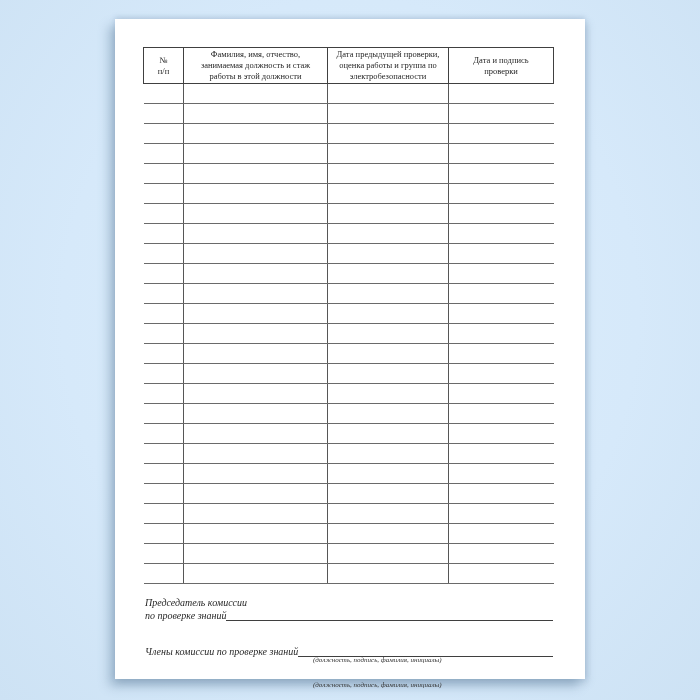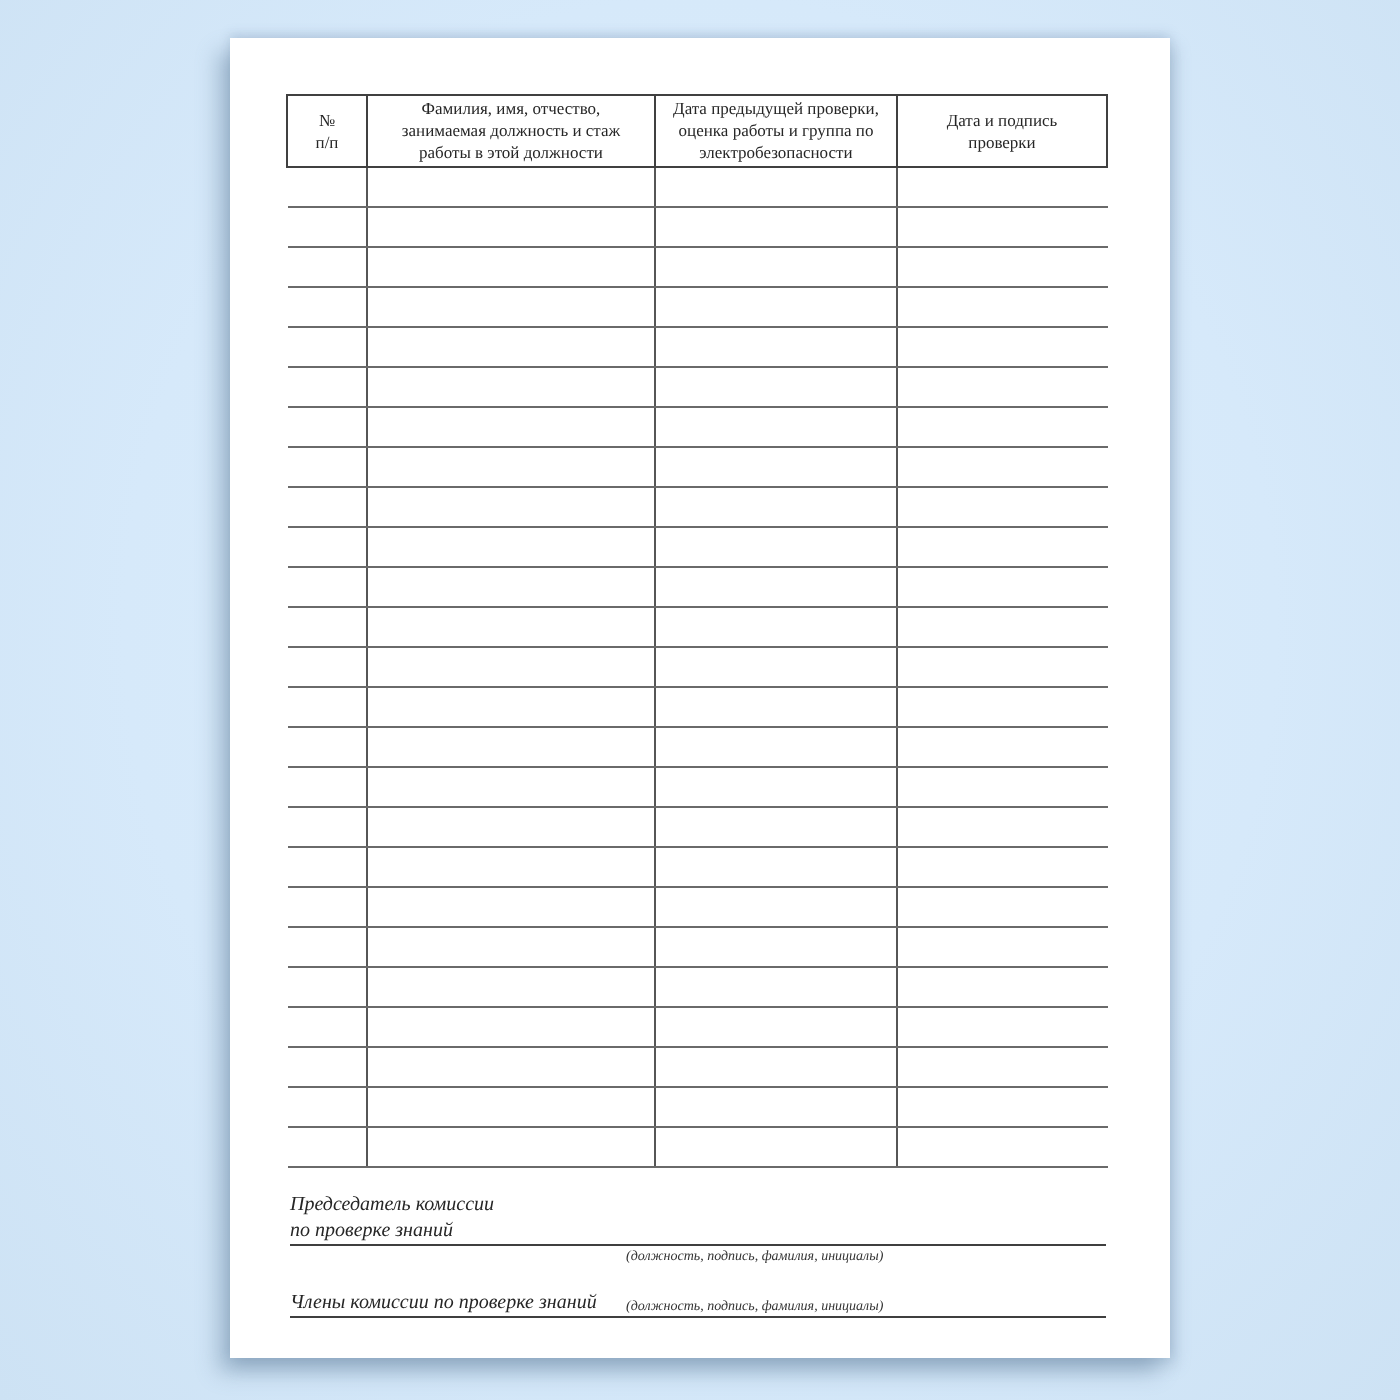--- a/index.html
+++ b/index.html
@@ -62,36 +62,37 @@
     left: 30px;
     top: 578px;
     width: 408px;
     height: 64px;
     font-size: 10px;
     line-height: 12px;
     color: #262626;
     font-style: italic;
   }
   .f-line1 { position: absolute; top: 0; left: 0; }
-  .f-row   { position: absolute; left: 0; right: 0; display: flex; flex-direction: column; }
+  .f-row   { position: absolute; left: 0; right: 0; display: flex; }
   .f-row2  { top: 13px; }
   .f-row3  { top: 49px; }
   .f-row .blank {
     flex: 1;
     border-bottom: 1px solid #3f3f3f;
     margin-bottom: 1px;
     min-width: 20px;
   }
   .f-hint {
     position: absolute;
     left: 168px;
     font-size: 7px;
     line-height: 8px;
     color: #333333;
     white-space: nowrap;
+    margin-top: 32px;
   }
   .f-hint1 { top: 27px; }
   .f-hint2 { top: 52px; }
 </style>
 </head>
 <body>
 
 <div class="paper">
 
   <table class="journal">

